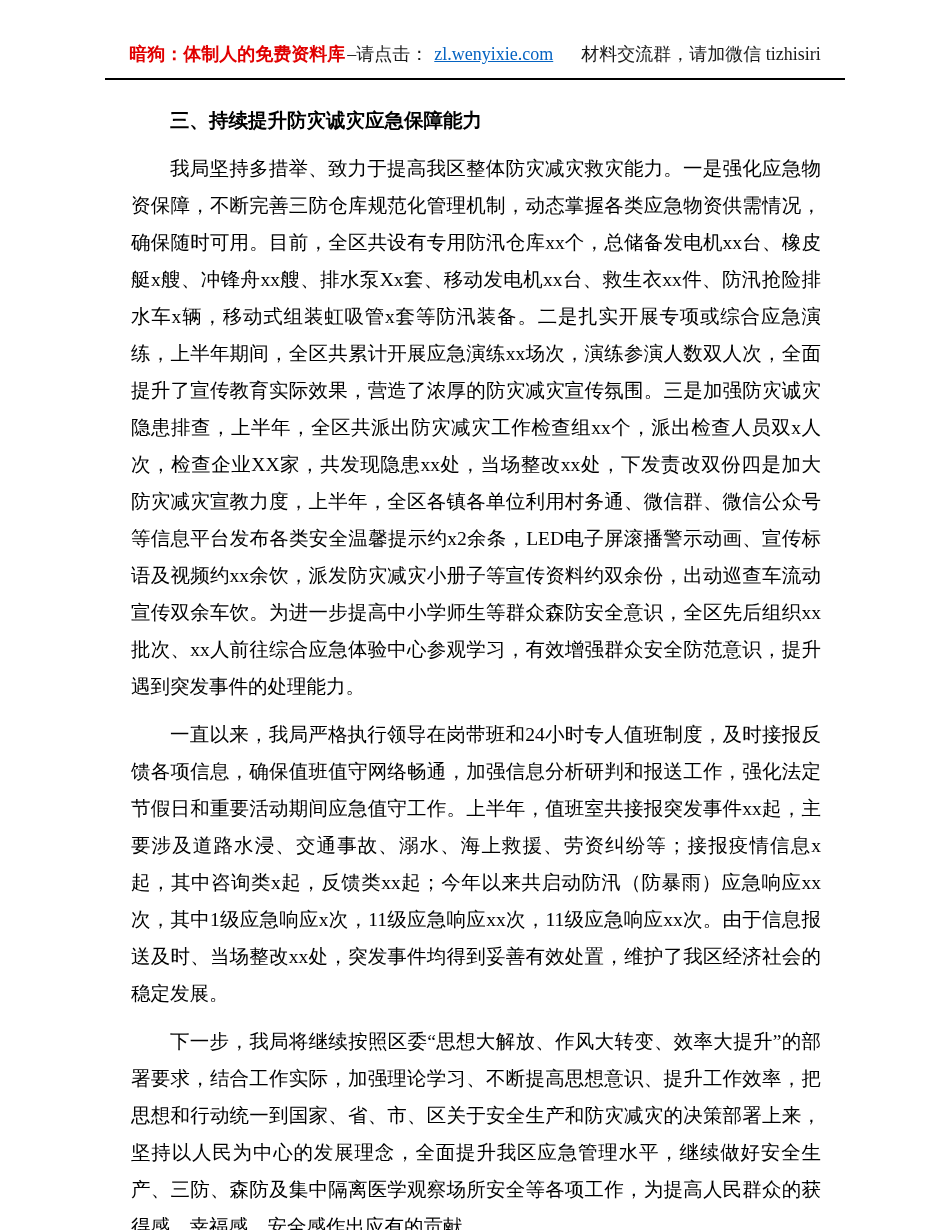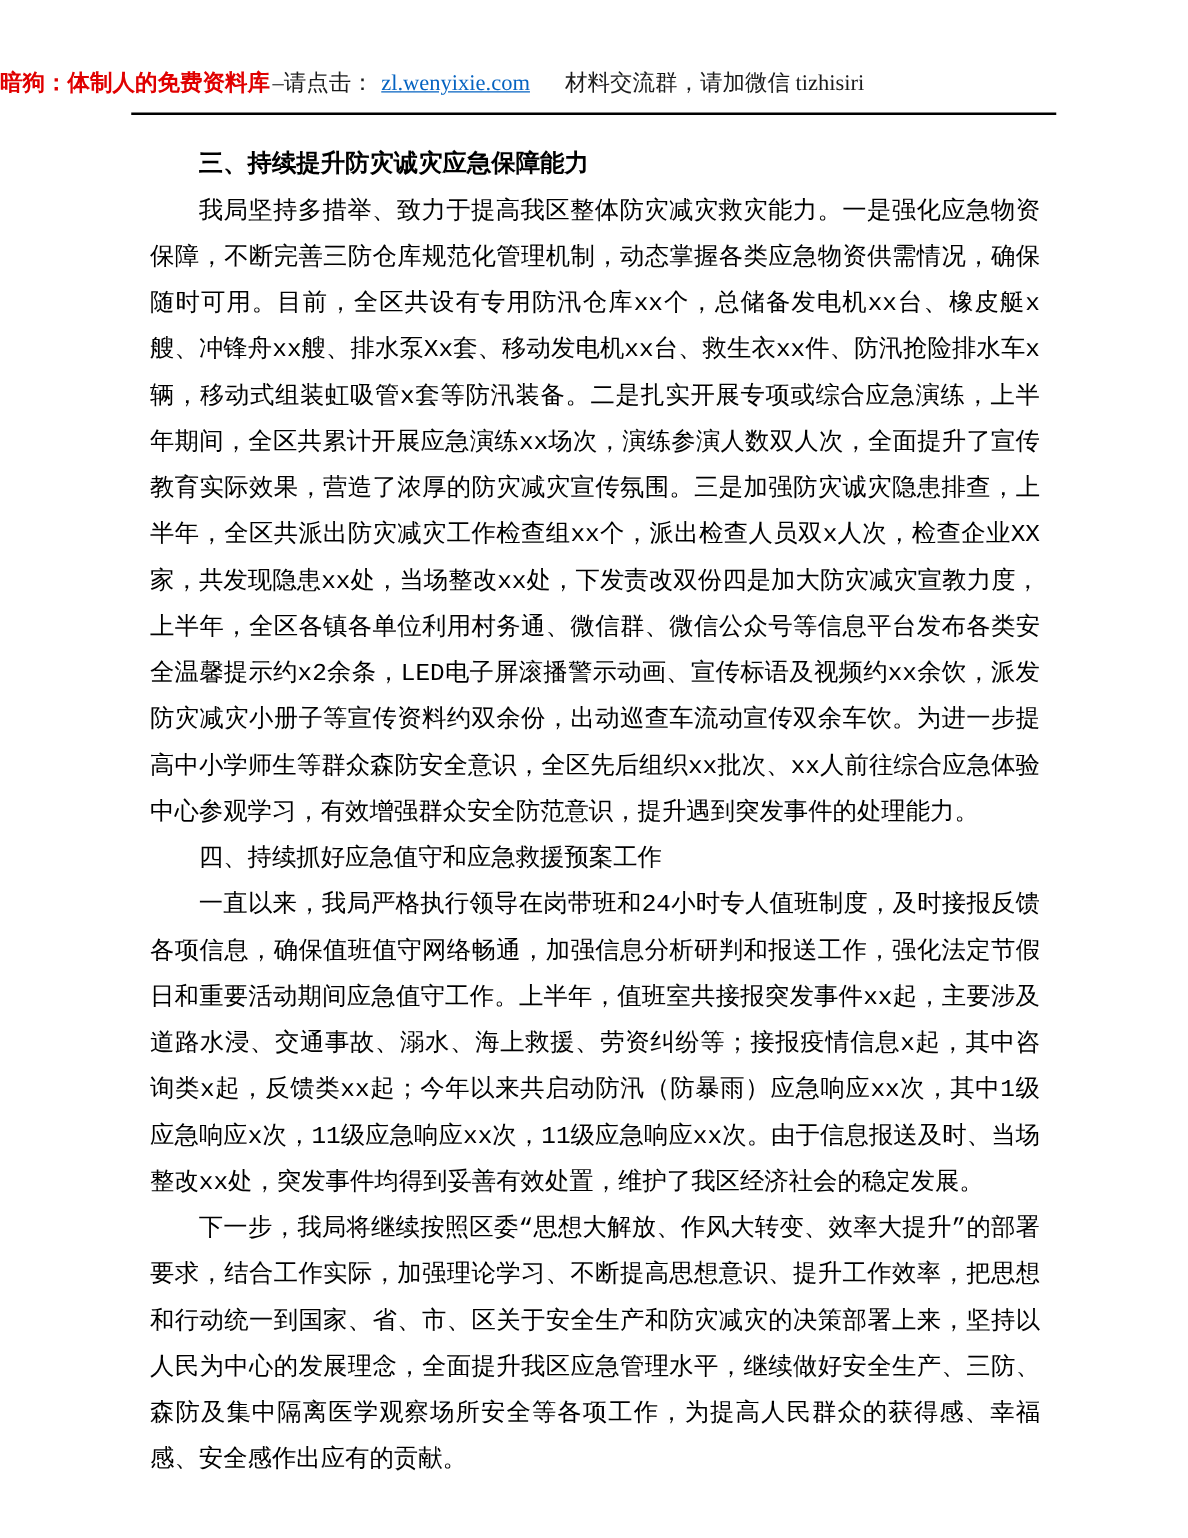--- a/index.html
+++ b/index.html
@@ -12,22 +12,22 @@
     width: 950px;
     height: 1230px;
     margin: 0 auto;
     background: #ffffff;
     box-sizing: border-box;
     font-family: "Liberation Serif", "DejaVu Serif", serif;
     color: #000000;
     overflow: hidden;
   }
   .header {
-    padding-top: 54px;
-    text-align: left;
+    padding-top: 42px;
+    text-align: center;
     font-size: 18px;
     white-space: nowrap;
   }
   .header .promo {
     color: #e00000;
     font-weight: bold;
     margin-right: 2px;
   }
   .header .click {
     color: #1a1a1a;
@@ -47,40 +47,38 @@
     border-top: 2px solid #000000;
     margin: 12px 105px 0 105px;
   }
   .content {
     margin: 22px 118px 0 120px;
     font-size: 19.5px;
     line-height: 37px;
     text-align: justify;
   }
   .content p {
-    margin: 0;
+    margin: 11px;
     text-indent: 2em;
-    font-family: Liberation Mono, monospace;
   }
   .heading-bold {
     font-weight: bold;
   }
 </style>
 </head>
 <body>
 
 <div class="page">
 
   <div class="header">
     <span class="promo">暗狗：体制人的免费资料库</span><span class="click">–请点击：</span><a class="link">zl.wenyixie.com</a><span class="contact">材料交流群，请加微信 tizhisiri</span>
   </div>
 
   <hr class="rule">
 
   <div class="content">
     <p class="heading-bold">三、持续提升防灾诚灾应急保障能力</p>
     <p>我局坚持多措举、致力于提高我区整体防灾减灾救灾能力。一是强化应急物资保障，不断完善三防仓库规范化管理机制，动态掌握各类应急物资供需情况，确保随时可用。目前，全区共设有专用防汛仓库xx个，总储备发电机xx台、橡皮艇x艘、冲锋舟xx艘、排水泵Xx套、移动发电机xx台、救生衣xx件、防汛抢险排水车x辆，移动式组装虹吸管x套等防汛装备。二是扎实开展专项或综合应急演练，上半年期间，全区共累计开展应急演练xx场次，演练参演人数双人次，全面提升了宣传教育实际效果，营造了浓厚的防灾减灾宣传氛围。三是加强防灾诚灾隐患排查，上半年，全区共派出防灾减灾工作检查组xx个，派出检查人员双x人次，检查企业XX家，共发现隐患xx处，当场整改xx处，下发责改双份四是加大防灾减灾宣教力度，上半年，全区各镇各单位利用村务通、微信群、微信公众号等信息平台发布各类安全温馨提示约x2余条，LED电子屏滚播警示动画、宣传标语及视频约xx余饮，派发防灾减灾小册子等宣传资料约双余份，出动巡查车流动宣传双余车饮。为进一步提高中小学师生等群众森防安全意识，全区先后组织xx批次、xx人前往综合应急体验中心参观学习，有效增强群众安全防范意识，提升遇到突发事件的处理能力。</p>
-    <p>四、持续抓好应急值守和应急救援预案工作</p>
     <p>一直以来，我局严格执行领导在岗带班和24小时专人值班制度，及时接报反馈各项信息，确保值班值守网络畅通，加强信息分析研判和报送工作，强化法定节假日和重要活动期间应急值守工作。上半年，值班室共接报突发事件xx起，主要涉及道路水浸、交通事故、溺水、海上救援、劳资纠纷等；接报疫情信息x起，其中咨询类x起，反馈类xx起；今年以来共启动防汛（防暴雨）应急响应xx次，其中1级应急响应x次，11级应急响应xx次，11级应急响应xx次。由于信息报送及时、当场整改xx处，突发事件均得到妥善有效处置，维护了我区经济社会的稳定发展。</p>
     <p>下一步，我局将继续按照区委“思想大解放、作风大转变、效率大提升”的部署要求，结合工作实际，加强理论学习、不断提高思想意识、提升工作效率，把思想和行动统一到国家、省、市、区关于安全生产和防灾减灾的决策部署上来，坚持以人民为中心的发展理念，全面提升我区应急管理水平，继续做好安全生产、三防、森防及集中隔离医学观察场所安全等各项工作，为提高人民群众的获得感、幸福感、安全感作出应有的贡献。</p>
   </div>
 
 </div>
 
 </body></html>

